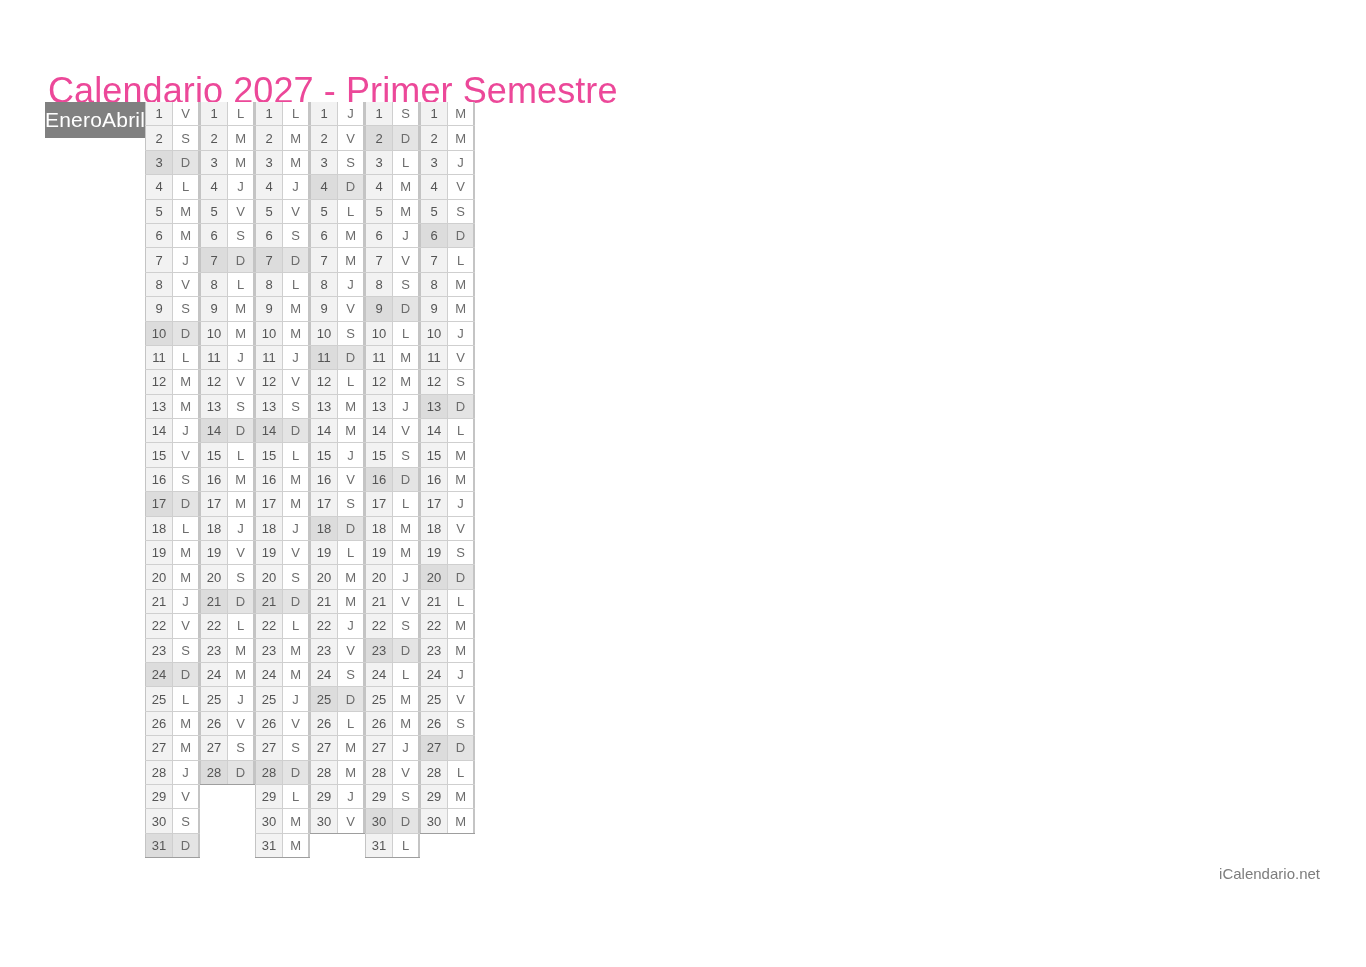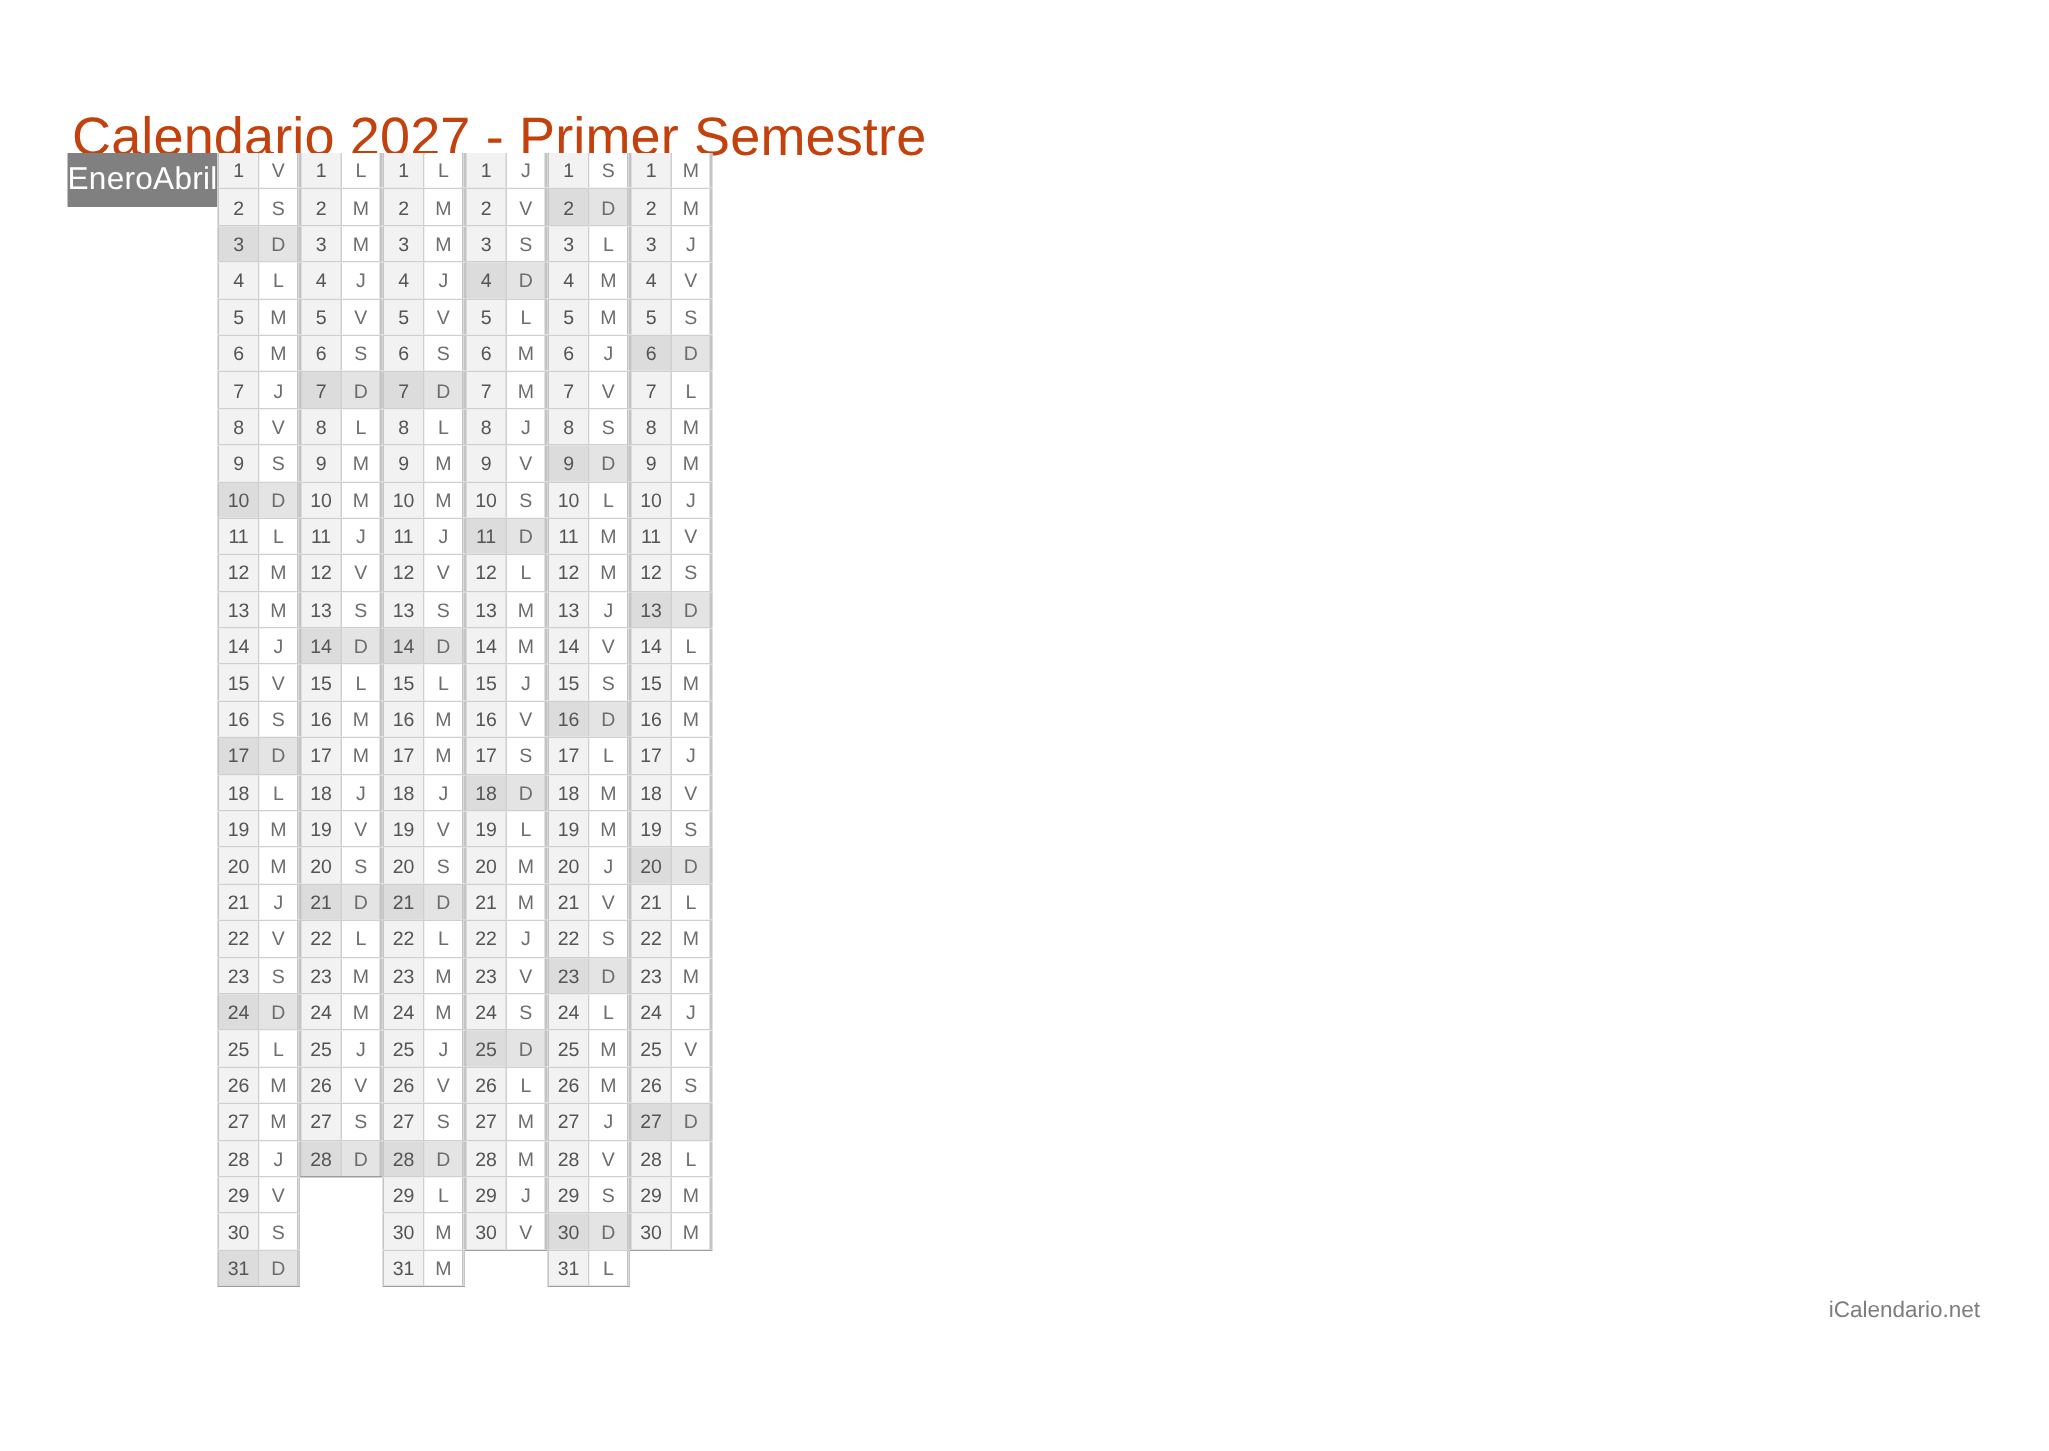--- a/index.html
+++ b/index.html
@@ -18,21 +18,21 @@
     width: 1366px;
     height: 967px;
     box-sizing: border-box;
   }
   .page-title {
     position: absolute;
     left: 48px;
     top: 46px;
     font-size: 36px;
     font-weight: normal;
-    color: #c2410c;
+    color: #ec4899;
     letter-spacing: 0.1px;
     white-space: nowrap;
   }
   .calendar {
     position: absolute;
     left: 45px;
     top: 102px;
     width: 1032px;
     display: flex;
     flex-direction: row;

